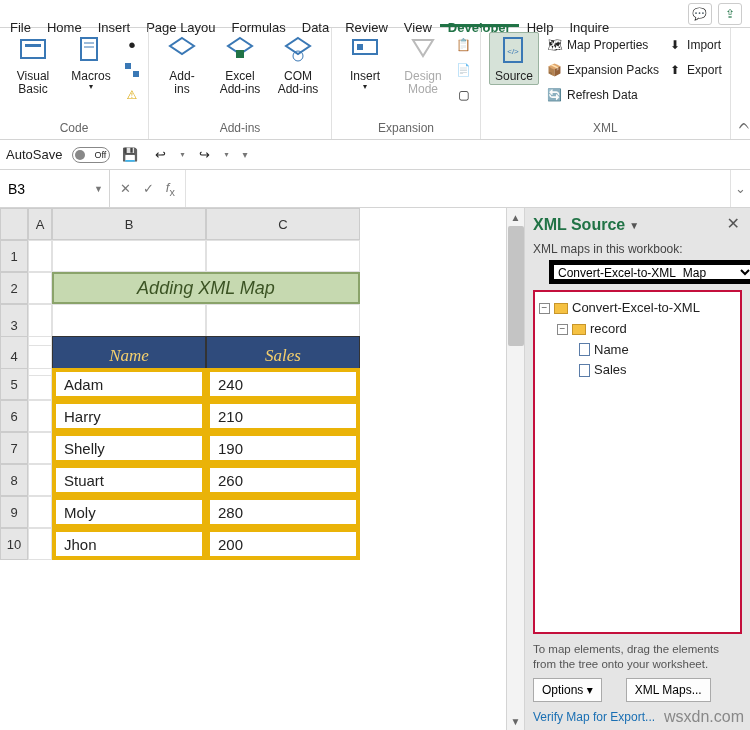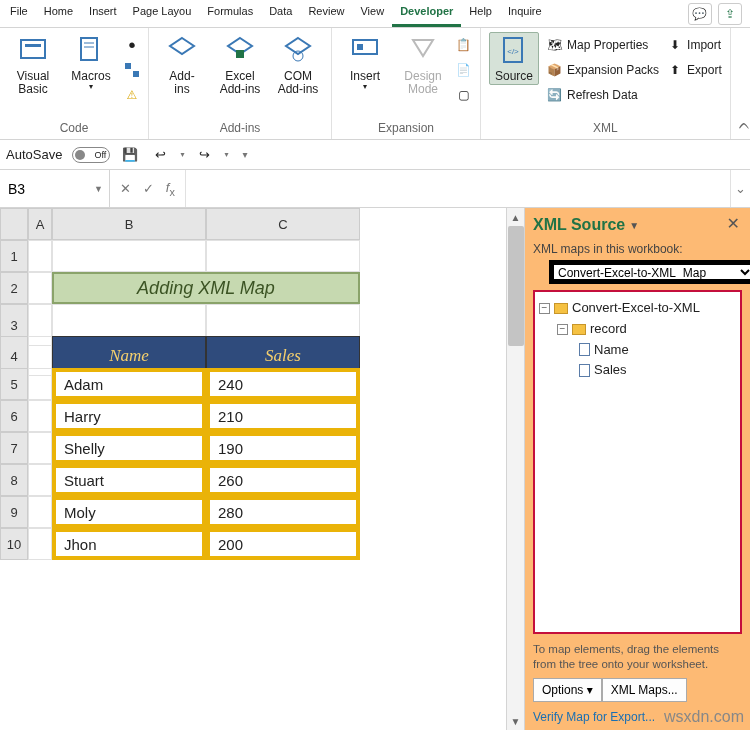--- a/index.html
+++ b/index.html
@@ -1,20 +1,20 @@
 <!DOCTYPE html>
 <html><head>
 <meta charset="utf-8">
 <style>
 * { box-sizing: border-box; font-family: "Segoe UI", Arial, sans-serif; }
 body { margin: 0; width: 750px; height: 730px; background: #fff; overflow: hidden; font-size: 13px; color: #222; position: relative; }
 
 
 .menubar { display: flex; height: 28px; border-bottom: 1px solid #d4d4d4; align-items: stretch; background: #fff; padding: 0 2px; }
-.menubar .mi { padding: 5px 8px 0; cursor: default; font-size: 11px; }
+.menubar .mi { padding: 20px 8px 0; cursor: default; font-size: 13px; }
 .menubar .mi.active { border-bottom: 3px solid #217346; color: #217346; font-weight: 600; }
 .menubar .right { margin-left: auto; display: flex; gap: 6px; align-items: center; padding-right: 6px; }
 .menubar .iconbtn { width: 24px; height: 22px; border: 1px solid #ccc; border-radius: 3px; display: flex; align-items: center; justify-content: center; font-size: 12px; color: #217346; }
 
 
 .ribbon { display: flex; height: 112px; background: #fff; border-bottom: 1px solid #d4d4d4; }
 .group { border-right: 1px solid #e1e1e1; padding: 4px 8px 0; display: flex; flex-direction: column; }
 .group-body { flex: 1; display: flex; align-items: flex-start; gap: 8px; }
 .group-label { text-align: center; font-size: 12px; color: #666; padding: 2px 0 4px; }
 .bigbtn { display: flex; flex-direction: column; align-items: center; width: 50px; font-size: 12px; text-align: center; line-height: 1.1; cursor: default; padding-top: 2px; }
@@ -35,21 +35,21 @@
 .fxrow { display: flex; height: 38px; border-bottom: 1px solid #d4d4d4; align-items: stretch; }
 .namebox { width: 110px; border-right: 1px solid #d4d4d4; display: flex; align-items: center; padding: 0 6px; justify-content: space-between; }
 .namebox input { border: none; width: 70px; font-size: 14px; outline: none; }
 .fx-btns { display: flex; align-items: center; gap: 12px; padding: 0 10px; color: #777; border-right: 1px solid #e1e1e1; }
 .fx-area { flex: 1; border: none; padding: 6px; font-size: 14px; outline: none; }
 .fx-expand { width: 20px; display: flex; align-items: center; justify-content: center; color: #777; border-left: 1px solid #e1e1e1; }
 
 
 .workarea { display: flex; height: calc(730px - 28px - 112px - 30px - 38px); }
 .sheet { flex: 1; position: relative; overflow: hidden; background: #fff; }
-.xmlpane { width: 226px; border-left: 1px solid #d4d4d4; background: #fdba74; display: flex; flex-direction: column; padding: 6px 8px; }
+.xmlpane { width: 226px; border-left: 1px solid #d4d4d4; background: #e5e5e5; display: flex; flex-direction: column; padding: 6px 8px; }
 
 
 .grid { display: grid; grid-template-columns: 28px 24px 154px 154px; grid-auto-rows: 32px; }
 .grid .hdr { background: #e6e6e6; border: 1px solid #ccc; display: flex; align-items: center; justify-content: center; font-size: 13px; color: #333; }
 .grid .rowhdr { background: #e6e6e6; border: 1px solid #ccc; display: flex; align-items: center; justify-content: center; font-size: 13px; color: #333; }
 .grid .cell { border: 1px solid #e1e1e1; padding: 0 4px; display: flex; align-items: center; }
 .corner { background: #e6e6e6; border: 1px solid #ccc; }
 
 
 .title-cell { grid-column: 3 / span 2; background: #c6d9b0; border: 2px solid #8aa36a; font-family: Liberation Sans, sans-serif; font-size: 18px; color: #3b5323; display: flex; align-items: center; justify-content: center; font-style: italic; }
@@ -69,21 +69,21 @@
 .xmlpane label { font-size: 12px; color: #444; }
 .xmlpane select { width: 100%; height: 24px; font-size: 12px; margin: 4px 16px 6px; border: 5px solid #000000; background: #fff; }
 .tree { border: 2px solid #c40f3c; background: #fff; flex: 1; min-height: 220px; padding: 6px 4px; font-size: 13px; line-height: 1.6; }
 .tree .node { display: flex; align-items: center; gap: 4px; }
 .tree .indent1 { padding-left: 18px; }
 .tree .indent2 { padding-left: 40px; }
 .tree .boxminus { width: 11px; height: 11px; border: 1px solid #888; display: inline-flex; align-items: center; justify-content: center; font-size: 10px; line-height: 1; color: #555; background: #fff; }
 .folder { width: 14px; height: 11px; background: #f5c142; border: 1px solid #c7952a; display: inline-block; }
 .leaf { width: 11px; height: 13px; background: #fff; border: 1px solid #5a7ca8; display: inline-block; }
 .hint { font-size: 11.5px; color: #555; margin: 8px 0 6px; line-height: 1.3; }
-.pane-btns { display: flex; gap: 0; }
+.pane-btns { display: flex; gap: 24px; }
 .pane-btns button { font-size: 12px; padding: 4px 8px; border: 1px solid #aaa; background: #fdfdfd; cursor: default; }
 .verify { color: #1a6fb3; font-size: 12px; margin-top: 8px; }
 .watermark { position: absolute; right: 6px; bottom: 4px; font-size: 16px; color: #888; }
 
 svg { display: block; }
 </style>
 </head>
 <body>
 
 <div class="menubar">

